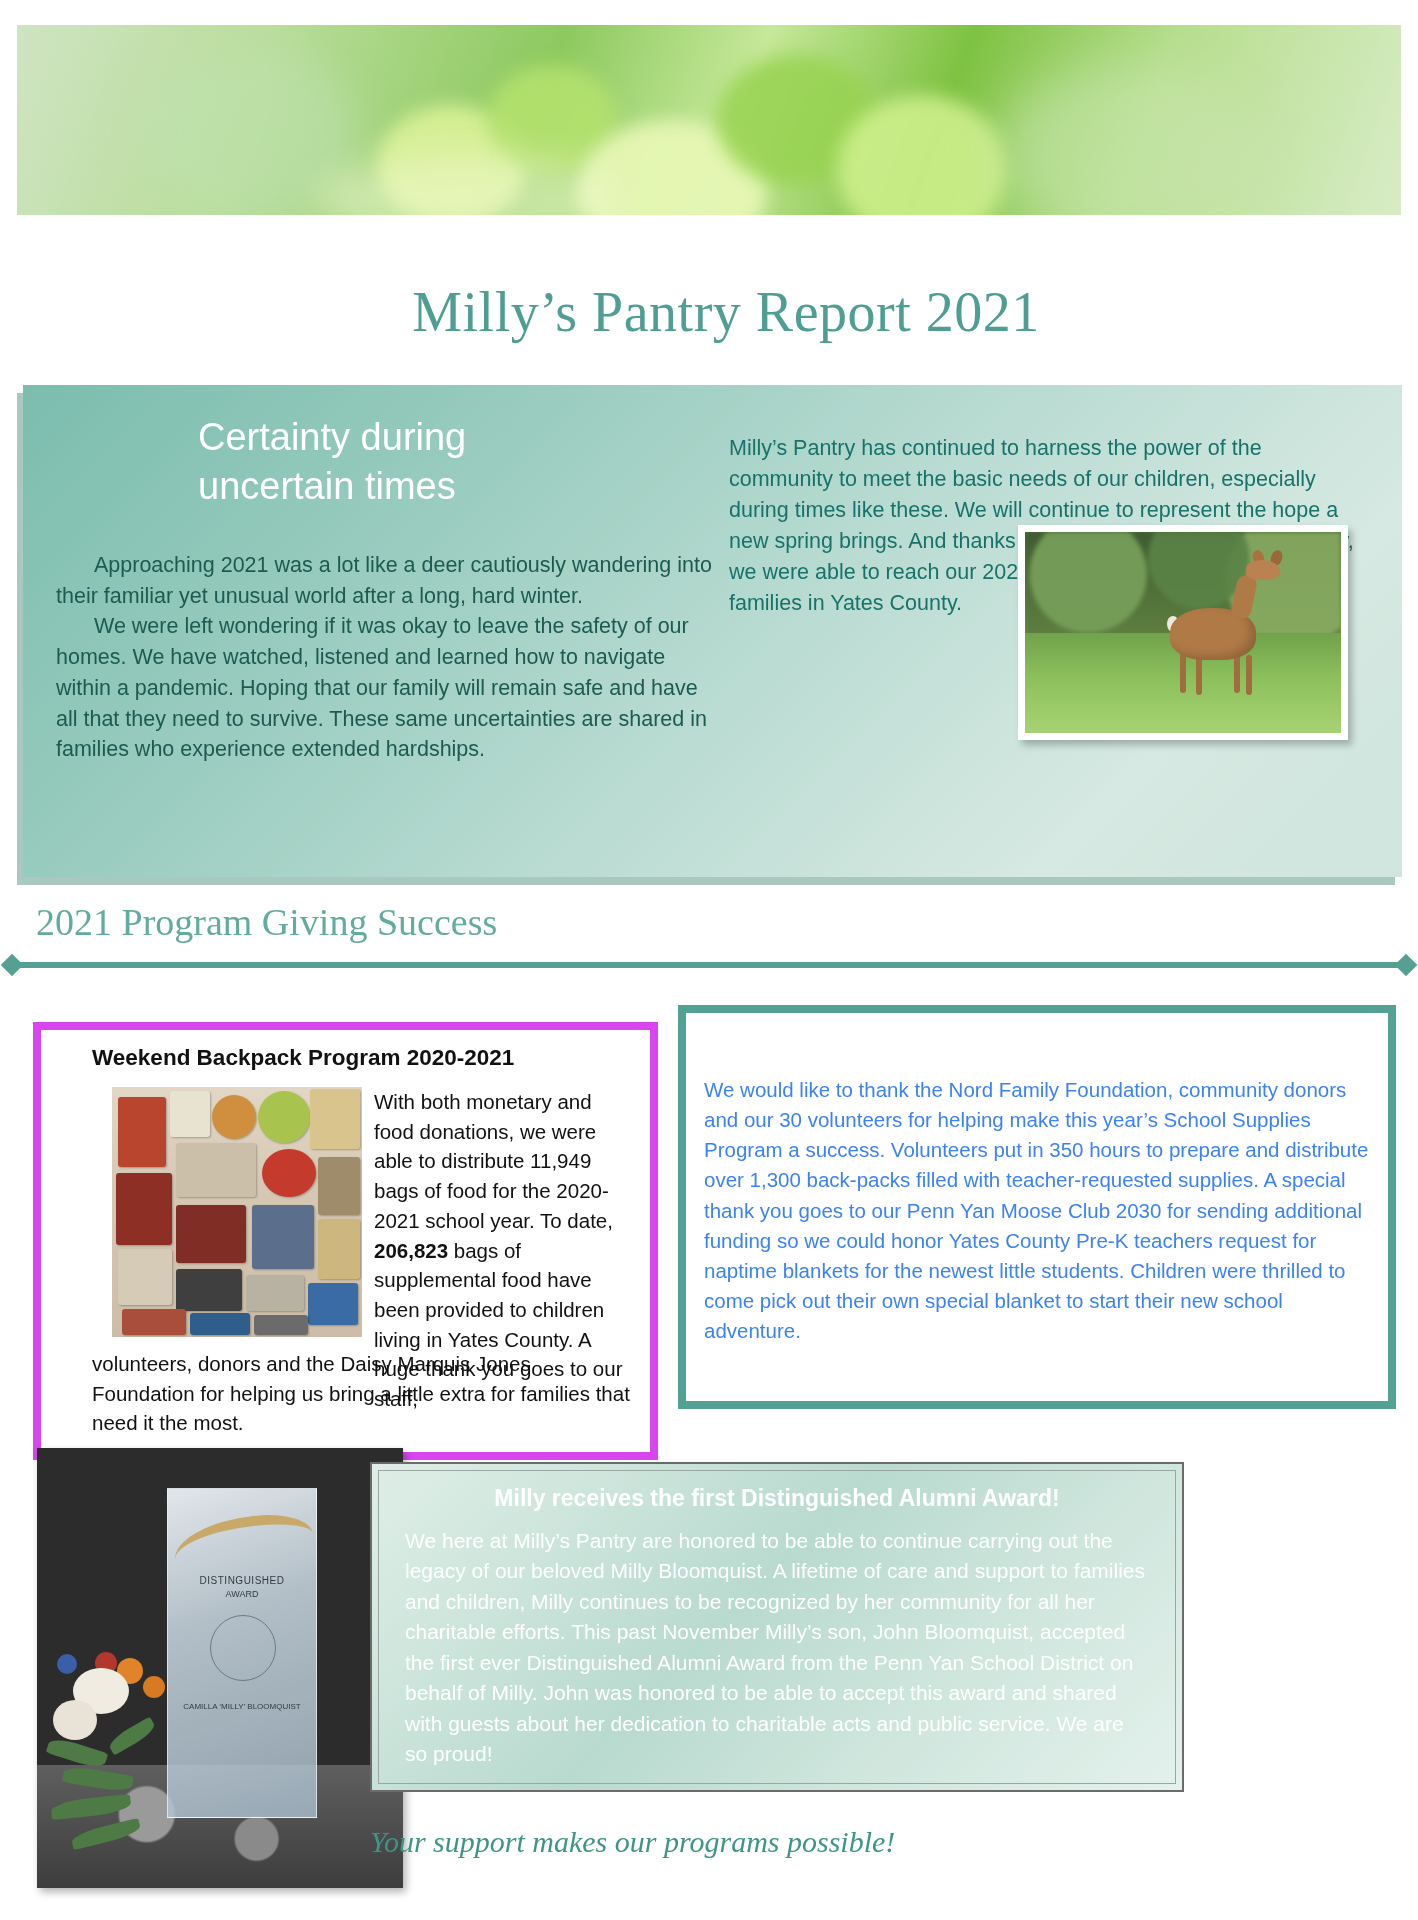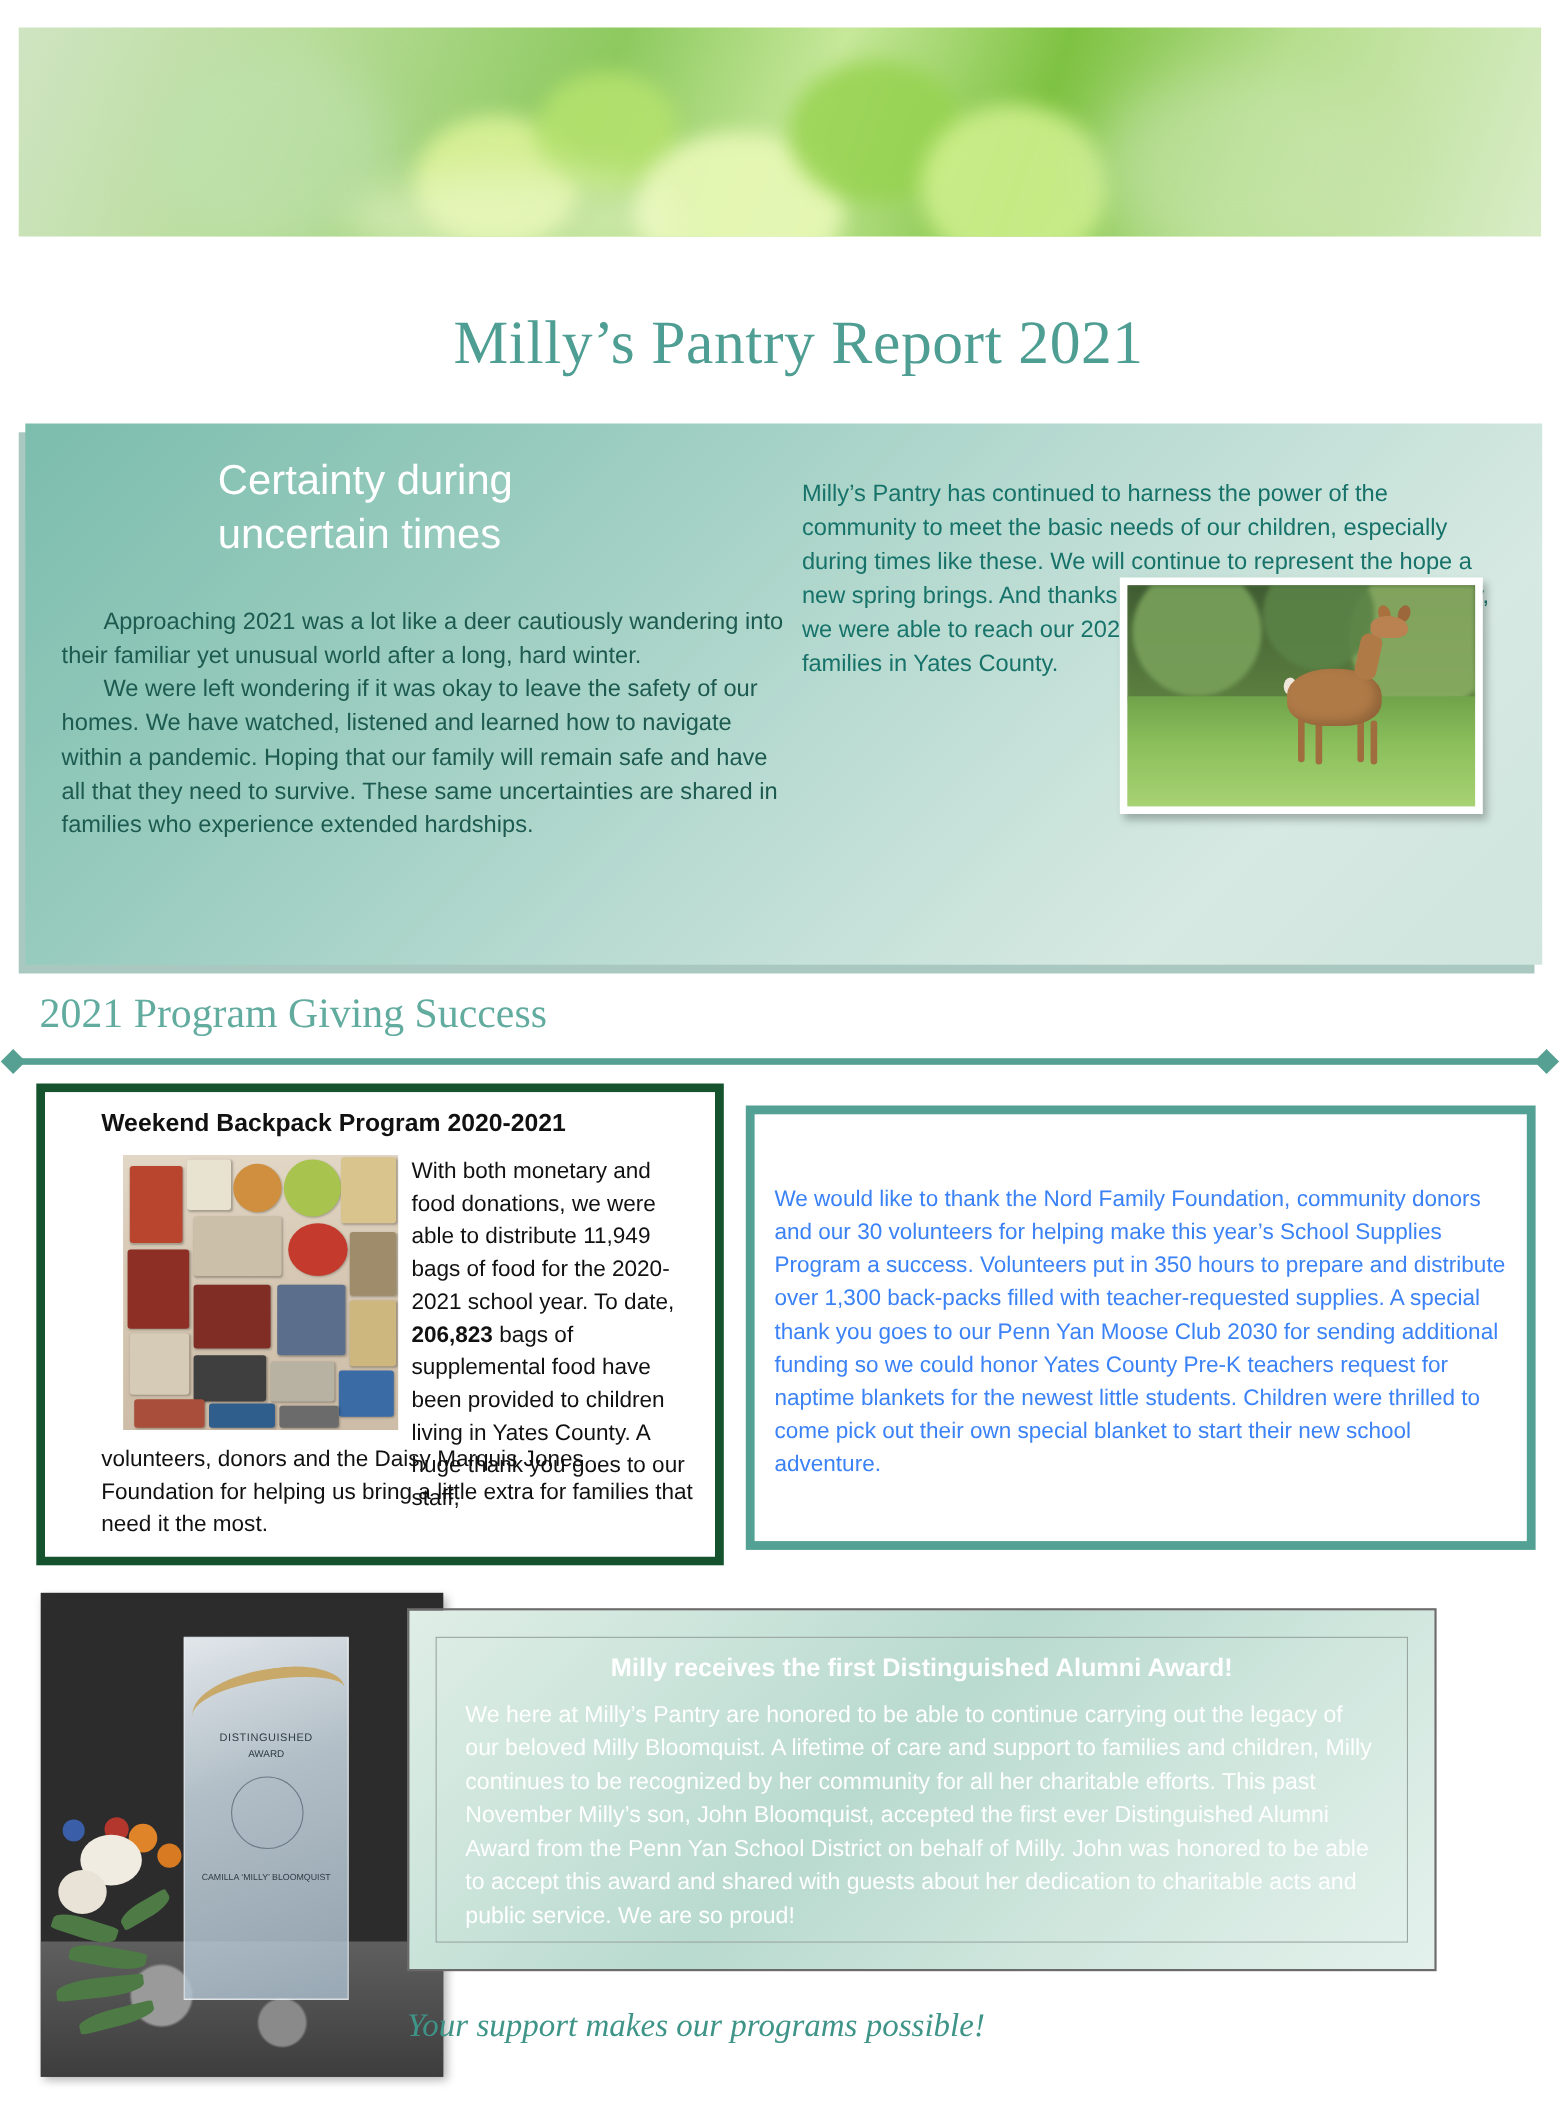--- a/index.html
+++ b/index.html
@@ -186,23 +186,23 @@
     width: 16px; height: 16px;
     background: #56a093;
     transform: rotate(45deg);
   }
   .diamond.left { left: 4px; }
   .diamond.right { right: 4px; }
 
   
   .bp-card {
     position: absolute;
-    left: 33px; top: 985px;
+    left: 33px; top: 1022px;
     width: 625px; height: 438px;
-    background: #14532d;
+    background: #d946ef;
     padding: 8px;
   }
   .bp-inner {
     width: 100%; height: 100%;
     background: #ffffff;
     border: 1px solid #ffffff;
     position: relative;
   }
   .bp-title {
     position: absolute;
@@ -336,24 +336,24 @@
   .leaf.g1 { left: 0px; top: 86px; width: 60px; height: 18px; transform: rotate(18deg); }
   .leaf.g2 { left: 16px; top: 112px; width: 70px; height: 18px; transform: rotate(10deg); }
   .leaf.g3 { left: 4px; top: 140px; width: 80px; height: 18px; transform: rotate(-6deg); }
   .leaf.g4 { left: 24px; top: 168px; width: 70px; height: 16px; transform: rotate(-14deg); }
   .leaf.g5 { left: 60px; top: 70px; width: 50px; height: 16px; transform: rotate(-30deg); }
 
   
   .alumni-box {
     position: absolute;
     left: 370px; top: 1462px;
-    width: 936px; height: 330px;
+    width: 814px; height: 330px;
     border: 2px solid #6b6b6b;
     background: linear-gradient(135deg, #dfeee7 0%, #cfe6dd 20%, #b9dacf 45%, #cfe6dd 70%, #e4f1ec 100%);
-    padding: 24px;
+    padding: 6px;
   }
   .alumni-inner {
     width: 100%; height: 100%;
     border: 1px solid #9aa6a2;
     position: relative;
     padding: 14px 26px;
   }
   .alumni-title {
     font-size: 23px;
     font-weight: bold;

